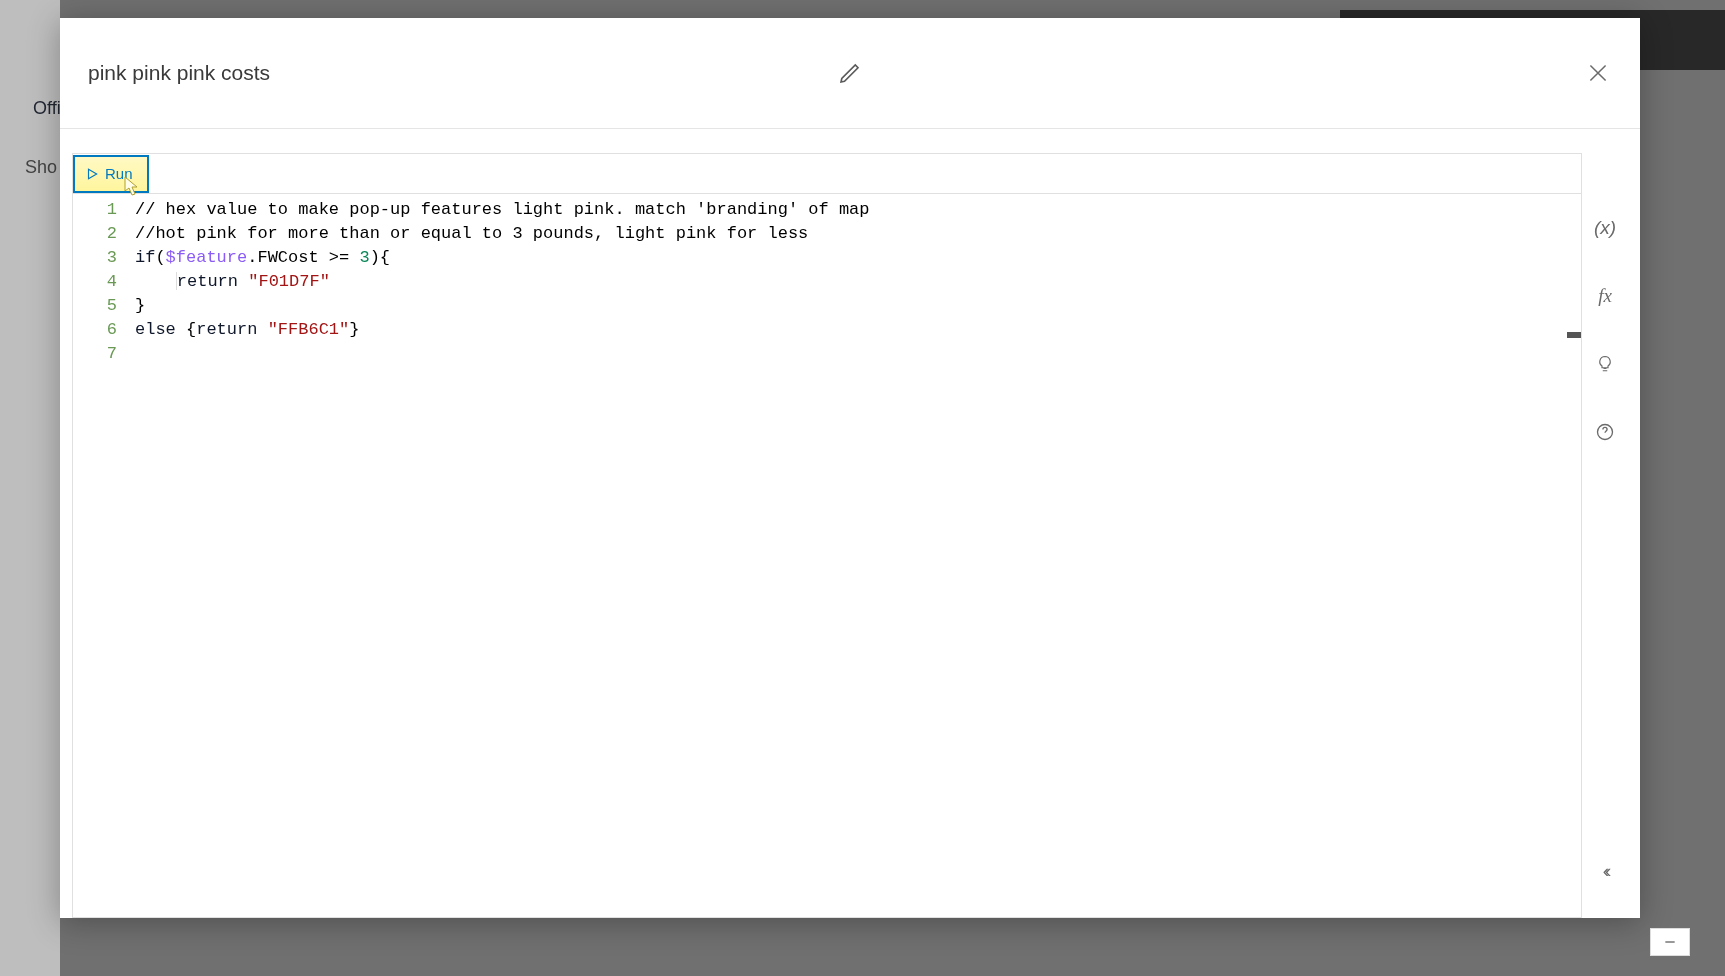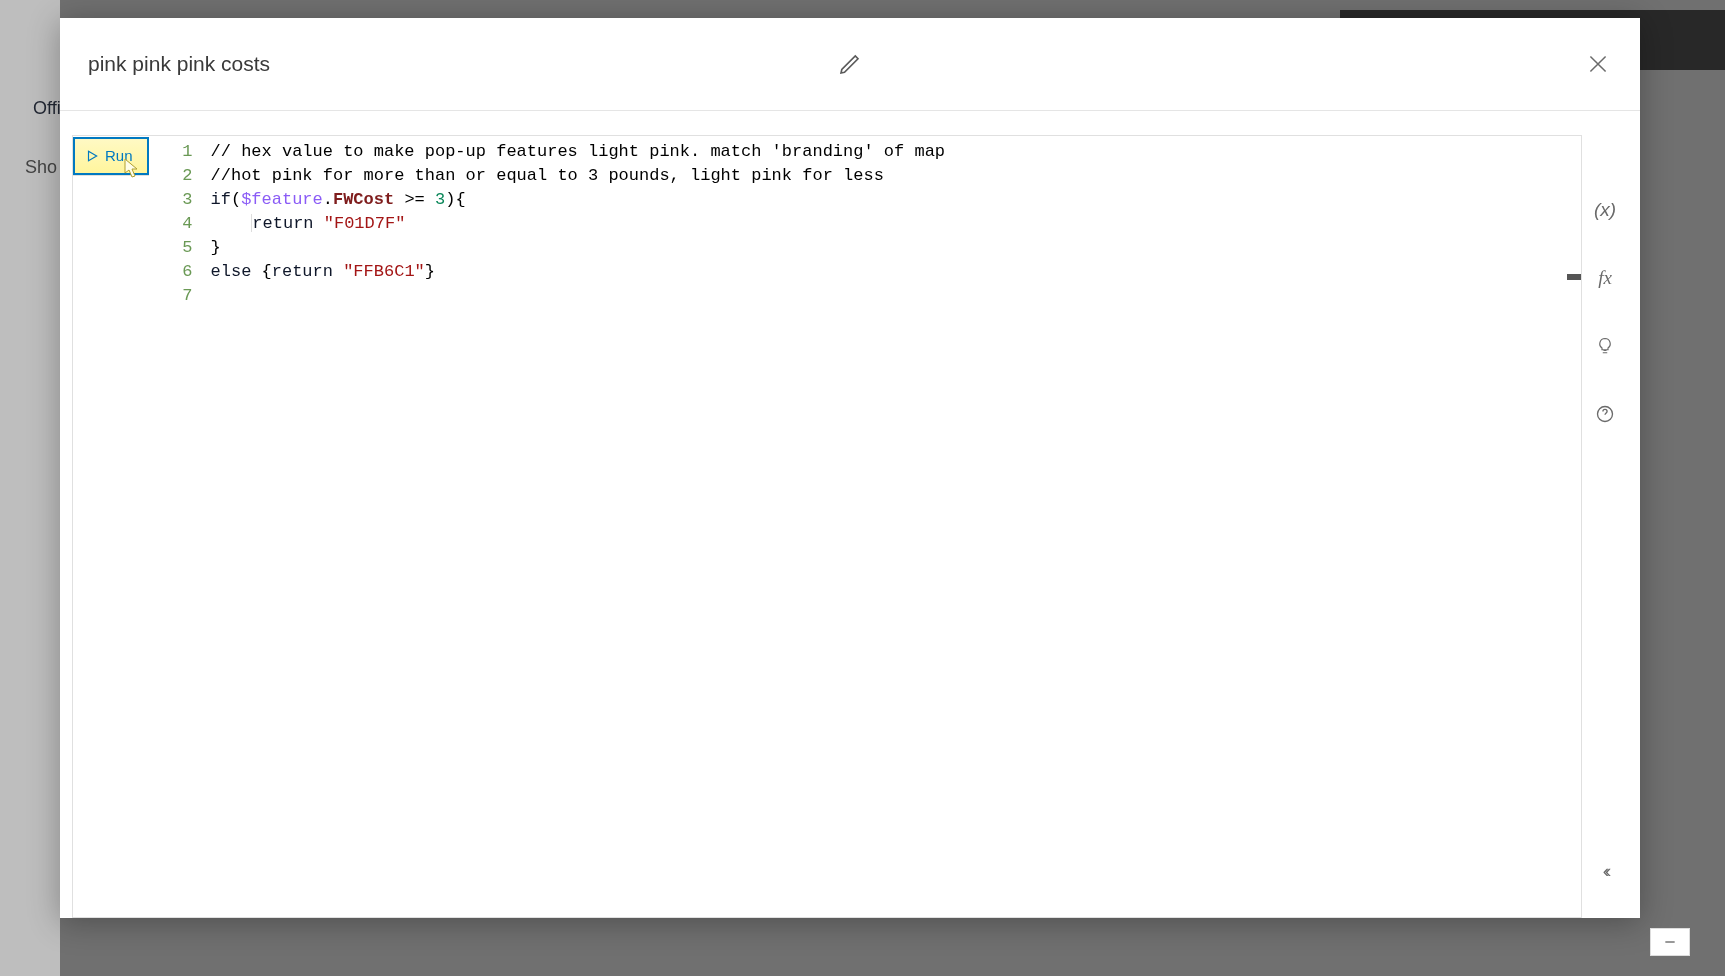--- a/index.html
+++ b/index.html
@@ -41,21 +41,21 @@
   position: absolute;
   left: 60px; top: 18px;
   width: 1580px;
   height: 900px;
   background: #fff;
   box-shadow: 0 4px 30px rgba(0,0,0,0.3);
   display: flex;
   flex-direction: column;
 }
 .modal-header {
-  height: 93px;
+  height: 111px;
   border-bottom: 1px solid #e5e5e5;
   display: flex;
   align-items: center;
   padding: 0 28px;
   position: relative;
 }
 .expr-title {
   font-size: 21px;
   font-weight: 400;
   color: #3a3a3a;
@@ -79,21 +79,21 @@
 .modal-body {
   flex: 1;
   padding: 24px 12px 0 12px;
   display: flex;
   gap: 0;
 }
 .editor-wrap {
   flex: 1;
   border: 1px solid #e0e0e0;
   display: flex;
-  flex-direction: row;
+  flex-direction: column;
   background: #fff;
 }
 .editor-toolbar {
   height: 40px;
   border-bottom: 1px solid #e0e0e0;
   display: flex;
   align-items: center;
   padding-left: 0;
 }
 .run-btn {
@@ -132,21 +132,21 @@
   user-select: none;
 }
 .gutter div, .code-lines div { height: 24px; }
 .code-lines {
   flex: 1;
   white-space: pre;
 }
 .cm-comment { color: #000000; }
 .cm-keyword { color: #0f172a; }
 .cm-feature { color: #8b5cf6; }
-.cm-prop { color: #7f1d1d; font-weight: bold; }
+.cm-prop { color: #000000; }
 .cm-op { color: #000; }
 .cm-num { color: #098658; }
 .cm-string { color: #a31515; }
 .cm-punc { color: #000; }
 .indent-guide {
   display: inline-block;
   width: 0;
   height: 18px;
   border-left: 1px solid #ddd;
   margin-right: 0;

